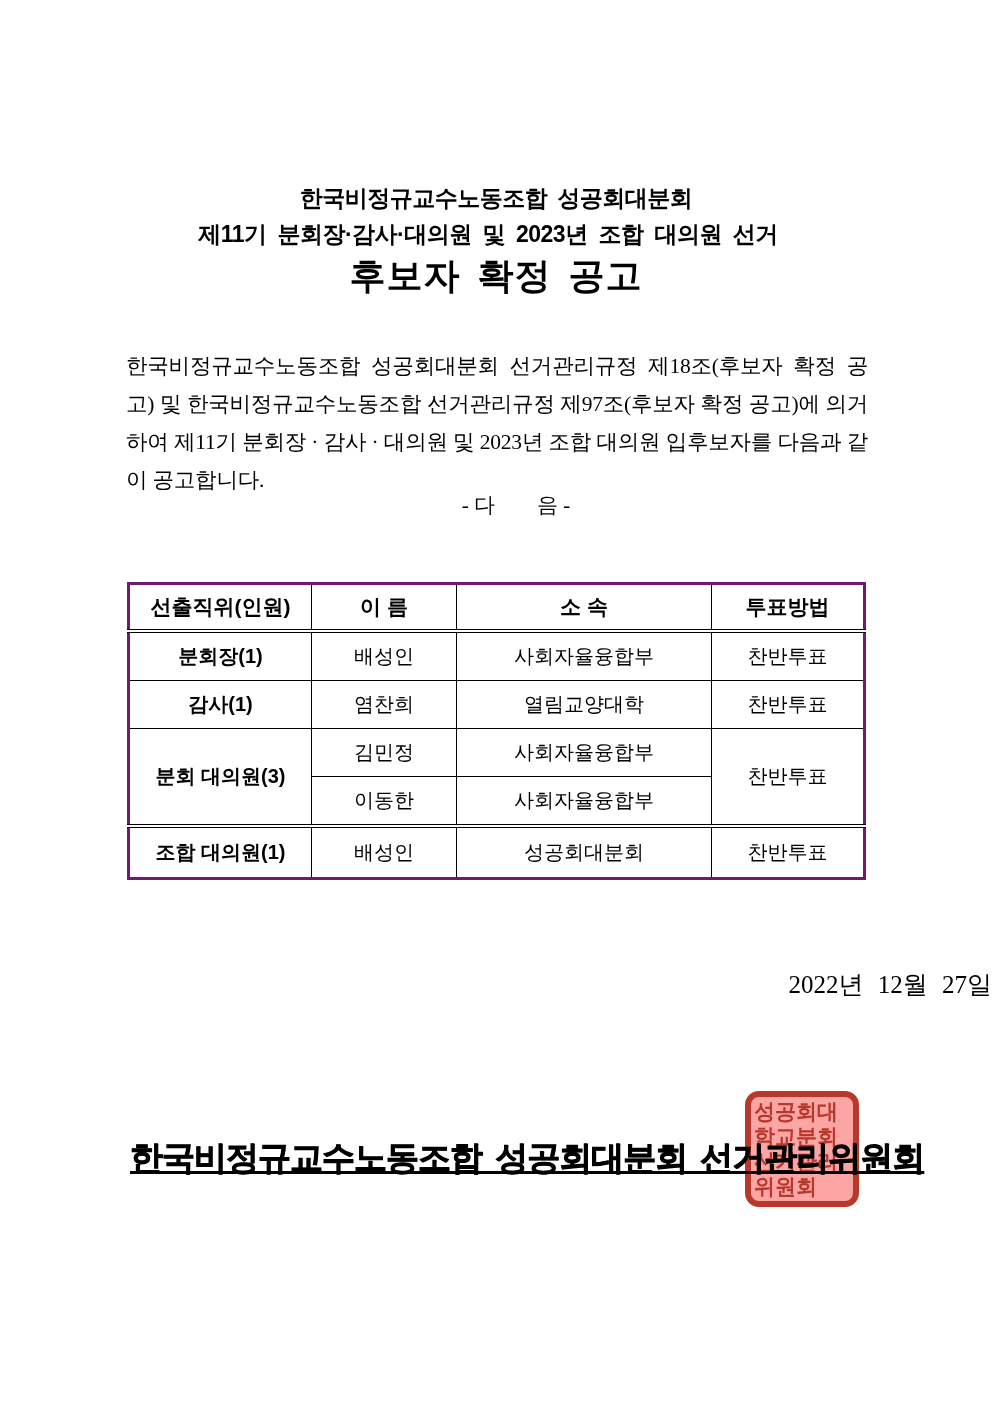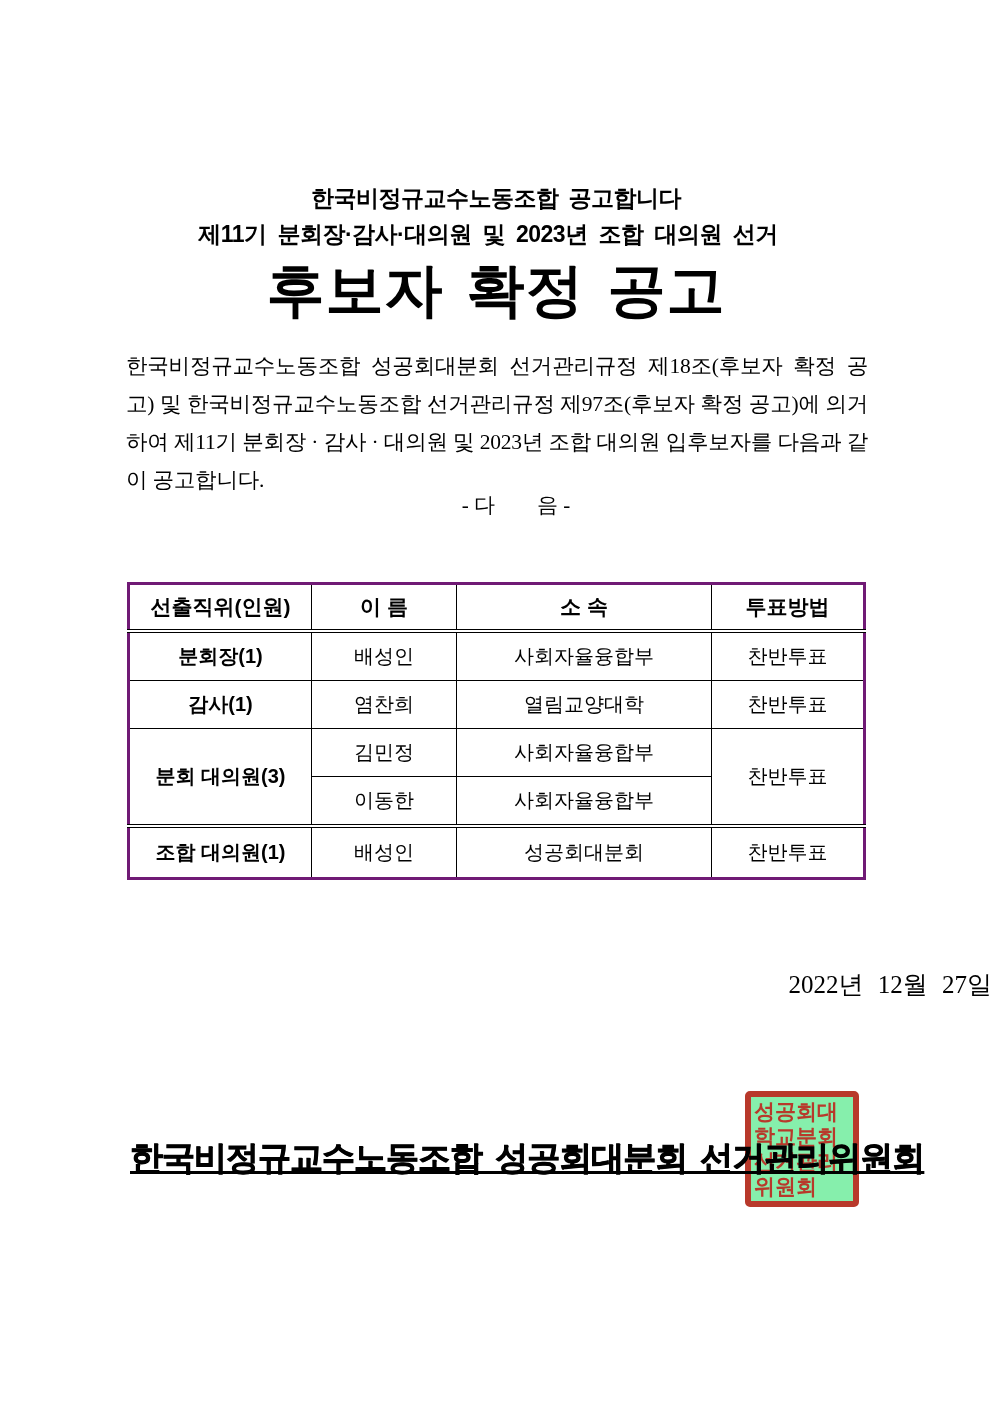--- a/index.html
+++ b/index.html
@@ -38,21 +38,21 @@
     letter-spacing: -0.5px;
     word-spacing: 5px;
   }
   .main-title {
     position: absolute;
     top: 252px;
     left: 0;
     width: 992px;
     margin: 0;
     text-align: center;
-    font-size: 58px;
+    font-size: 36px;
     font-weight: 800;
     letter-spacing: 1px;
     word-spacing: 6px;
   }
   .body-paragraph {
     position: absolute;
     top: 347px;
     left: 126px;
     width: 742px;
     margin: 0;
@@ -131,46 +131,46 @@
     text-decoration: underline;
     -webkit-text-stroke: 0.8px #000;
   }
   .seal {
     position: absolute;
     top: 1091px;
     left: 745px;
     width: 96px;
     height: 100px;
     border: 6px solid #b8392b;
-    border-radius: 5px;
+    border-radius: 14px;
     z-index: 1;
     display: flex;
     flex-direction: column;
     justify-content: space-around;
     padding: 2px 3px;
     box-sizing: content-box;
-    background: #86efac;
+    background: #fca5a5;
   }
   .seal .seal-row {
     color: #b8392b;
     font-size: 21px;
     font-weight: 800;
     line-height: 23px;
     text-align: justify;
     text-align-last: justify;
     transform: scaleY(1.04);
     white-space: nowrap;
   }
 </style>
 </head>
 <body>
 
 <div class="page">
 
-  <div class="header-line1">한국비정규교수노동조합 공고합니다</div>
+  <div class="header-line1">한국비정규교수노동조합 성공회대분회</div>
 
   <div class="header-line2">제11기 분회장·감사·대의원 및 2023년 조합 대의원 선거</div>
 
   <h1 class="main-title">후보자 확정 공고</h1>
 
   <p class="body-paragraph">한국비정규교수노동조합 성공회대분회 선거관리규정 제18조(후보자 확정 공고) 및 한국비정규교수노동조합 선거관리규정 제97조(후보자 확정 공고)에 의거하여 제11기 분회장 · 감사 · 대의원 및 2023년 조합 대의원 입후보자를 다음과 같이 공고합니다.</p>
 
   <div class="daum-divider">- 다        음 -</div>
 
   <table class="candidates">

